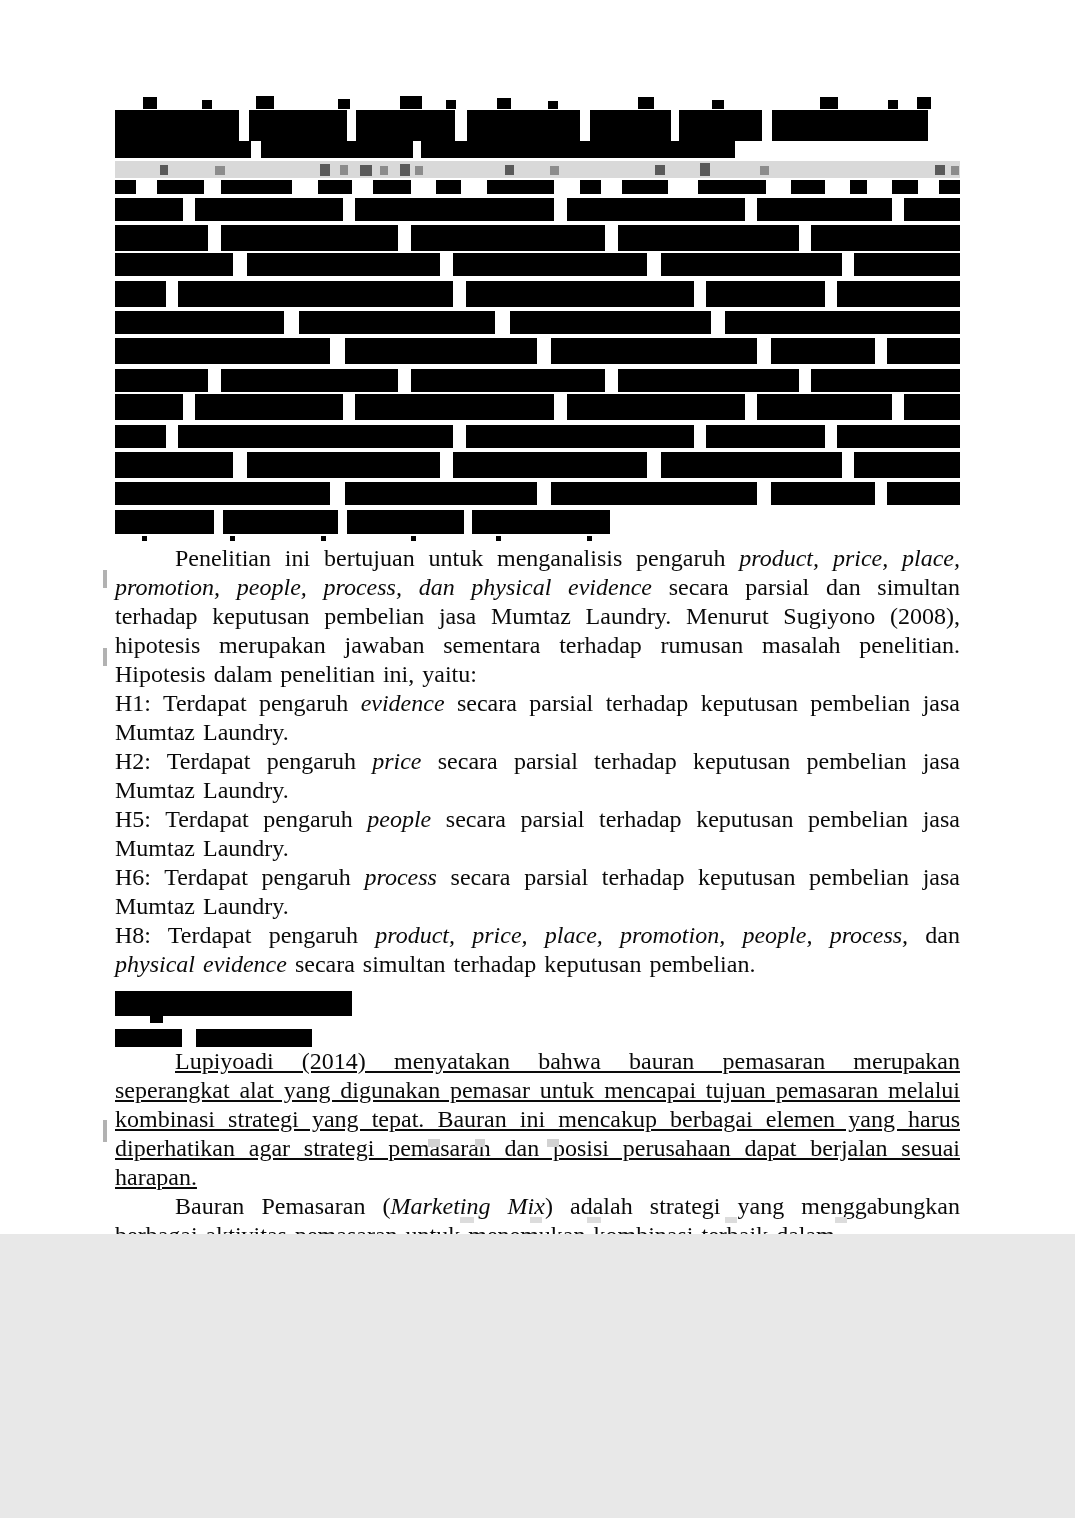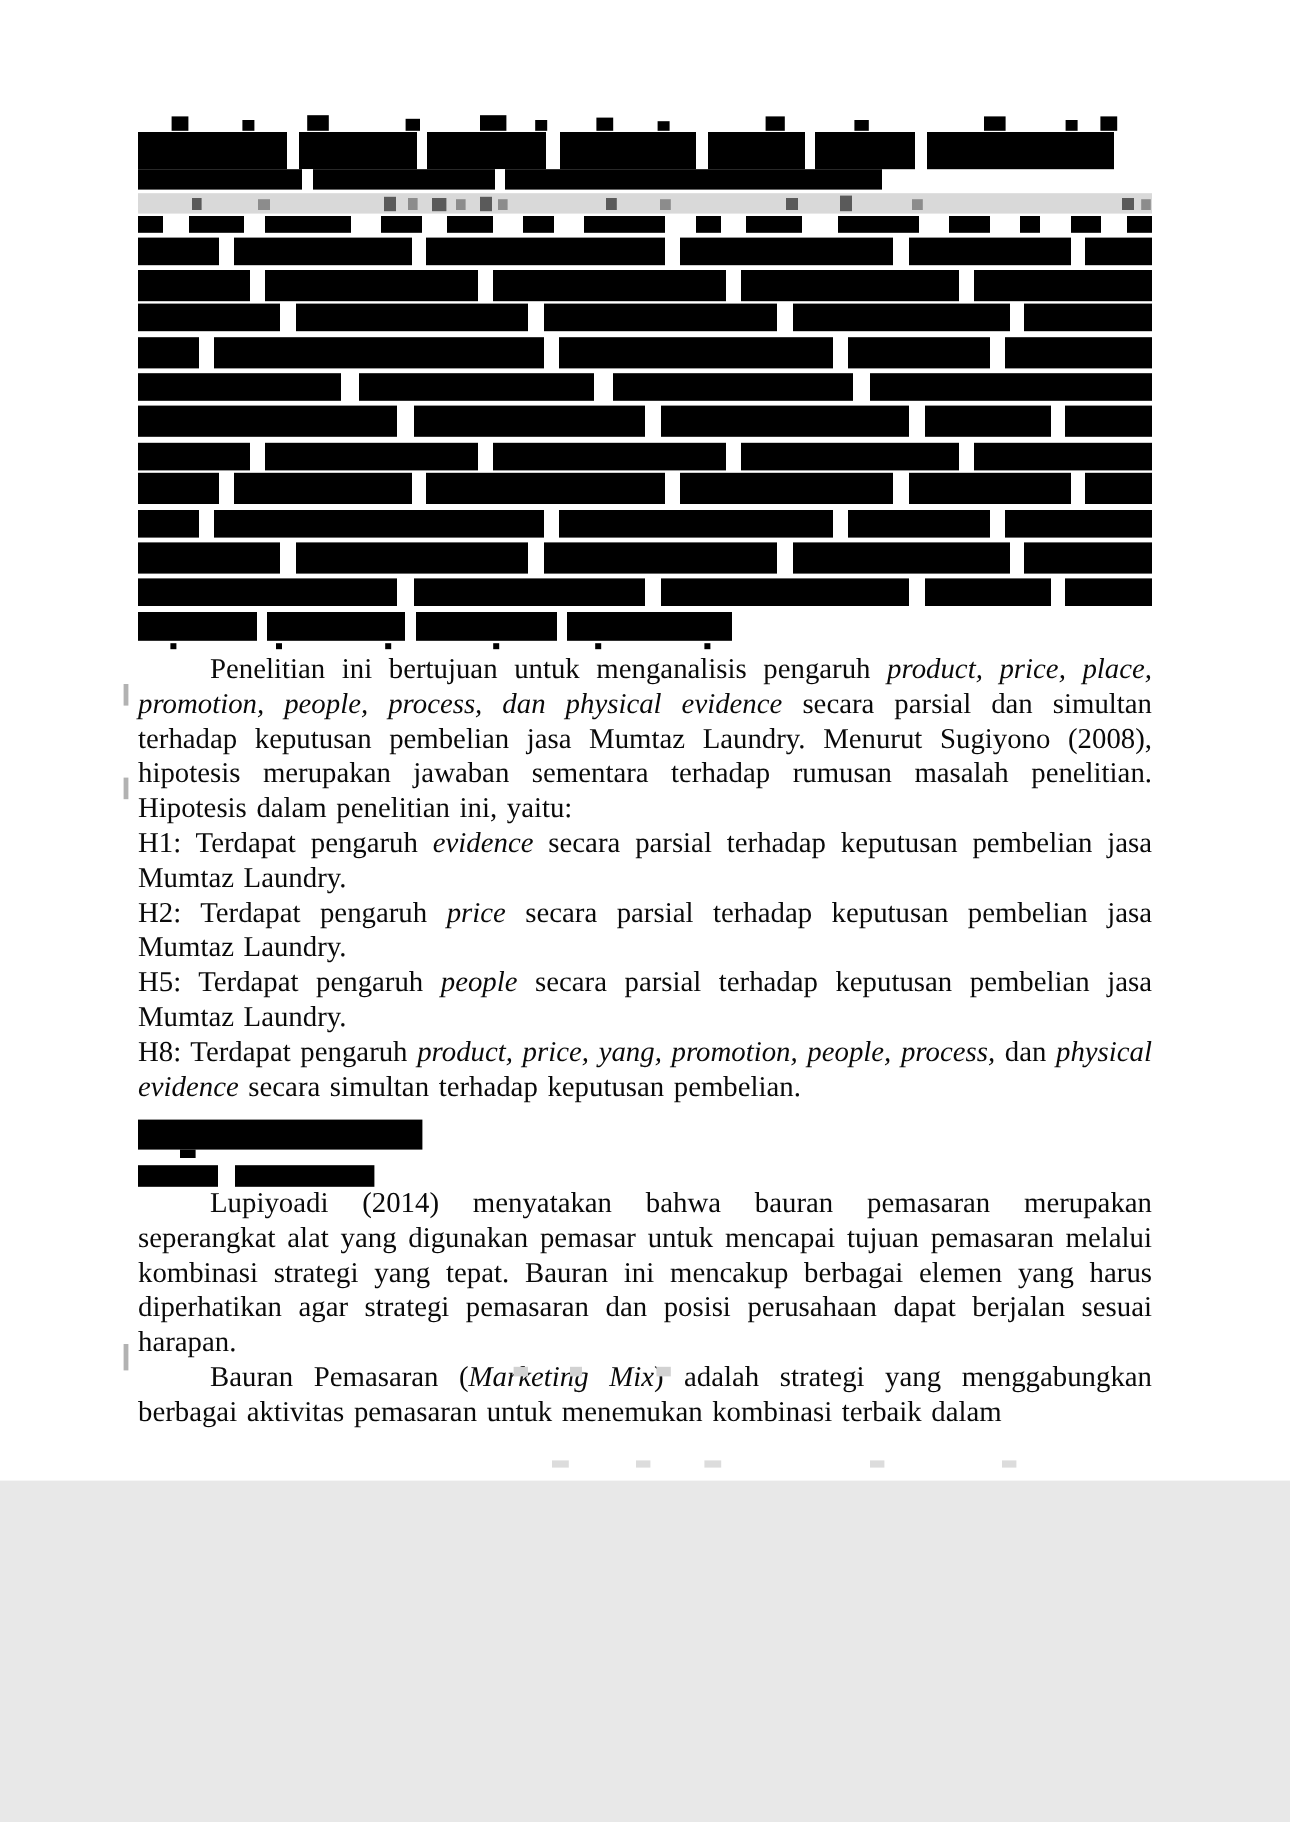--- a/index.html
+++ b/index.html
@@ -47,21 +47,21 @@
   
   .bodytext{margin-top:2px;font-size:24px;line-height:29px;text-align:justify;word-spacing:2px;}
   .bodytext p{margin:0;}
   p.indent{text-indent:60px;}
   em{font-style:italic;}
   
   .rh1{width:237px;height:25px;background:#000;margin-top:12px;}
   .rh1tick{width:13px;height:7px;background:#000;margin-left:35px;}
   .rh2{width:197px;height:18px;margin-top:6px;
     background:linear-gradient(90deg,#000 0 34%,#fff 34% 41%,#000 41% 100%);}
-  .lupi{margin-top:7px;}
+  .lupi{margin-top:7px;text-decoration:underline;}
   
   .revbar{position:absolute;left:103px;width:4px;background:#b2b2b2;}
   .artifact{position:absolute;background:#d2d2d2;}
   .artifact.dk{background:#a8a8a8;}
   .artifact.lt{background:#dcdcdc;}
 </style>
 </head>
 <body>
 
 <div class="page">
@@ -131,21 +131,22 @@
       <span class="tk" style="left:472px"></span>
     </div>
 
     <div class="bodytext">
 
       <p class="indent"><span>Penelitian ini bertujuan untuk menganalisis pengaruh </span><em>product, price, place, promotion, people, process, dan physical evidence</em><span> secara parsial dan simultan terhadap keputusan pembelian jasa Mumtaz Laundry. Menurut Sugiyono (2008), hipotesis merupakan jawaban sementara terhadap rumusan masalah penelitian. Hipotesis dalam penelitian ini, yaitu:</span></p>
 
       <p><span>H1: </span><span>Terdapat pengaruh </span><em>evidence</em><span> secara parsial terhadap keputusan pembelian jasa Mumtaz Laundry.</span></p>
       <p><span>H2: </span><span>Terdapat pengaruh </span><em>price</em><span> secara parsial terhadap keputusan pembelian jasa Mumtaz Laundry.</span></p>
       <p><span>H5: </span><span>Terdapat pengaruh </span><em>people</em><span> secara parsial terhadap keputusan pembelian jasa Mumtaz Laundry.</span></p>
-      <p><span>H8: </span><span>Terdapat pengaruh </span><em>product, price, yang, promotion, people, process,</em><span> dan </span><em>physical evidence</em><span> secara simultan terhadap keputusan pembelian.</span></p>
+      <p><span>H6: </span><span>Terdapat pengaruh </span><em>process</em><span> secara parsial terhadap keputusan pembelian jasa Mumtaz Laundry.</span></p>
+      <p><span>H8: </span><span>Terdapat pengaruh </span><em>product, price, place, promotion, people, process,</em><span> dan </span><em>physical evidence</em><span> secara simultan terhadap keputusan pembelian.</span></p>
 
       <div class="rh1"></div>
       <div class="rh1tick"></div>
       <div class="rh2"></div>
 
       <p class="indent lupi">Lupiyoadi (2014) menyatakan bahwa bauran pemasaran merupakan seperangkat alat yang digunakan pemasar untuk mencapai tujuan pemasaran melalui kombinasi strategi yang tepat. Bauran ini mencakup berbagai elemen yang harus diperhatikan agar strategi pemasaran dan posisi perusahaan dapat berjalan sesuai harapan.</p>
 
       <p class="indent"><span>Bauran Pemasaran (</span><em>Marketing Mix</em><span>) adalah strategi yang menggabungkan berbagai aktivitas pemasaran untuk menemukan kombinasi terbaik dalam</span></p>
 
     </div>

